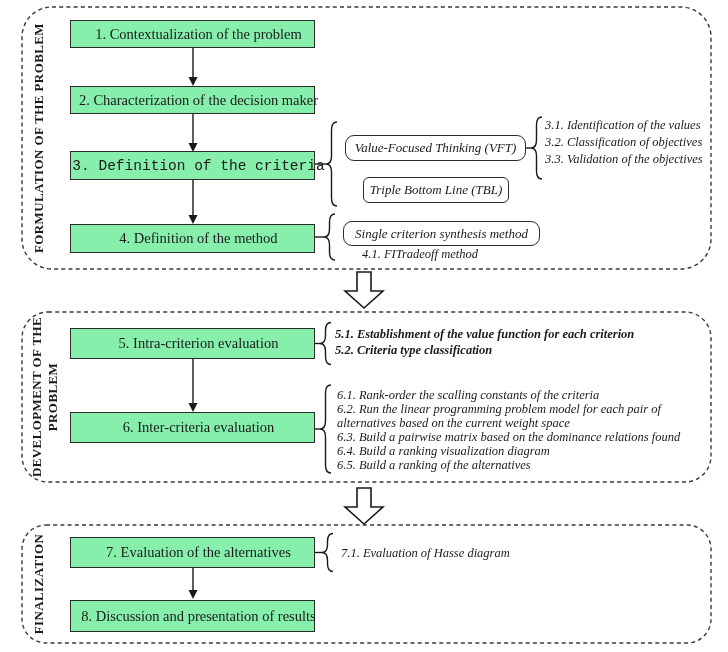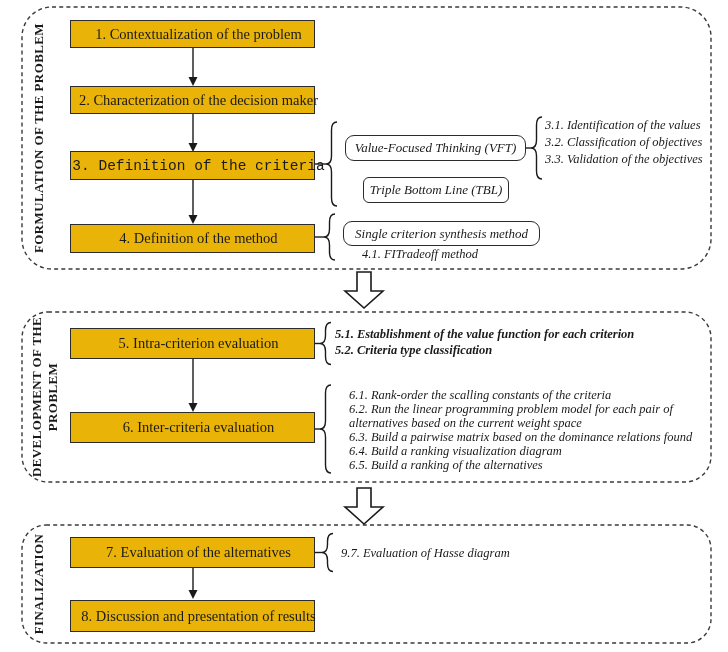--- a/index.html
+++ b/index.html
@@ -35,21 +35,21 @@
     line-height: 1.25;
     transform: rotate(-90deg);
     white-space: normal;
   }
   .vlabel.nowrap { white-space: nowrap; }
 
   .stepbox {
     position: absolute;
     box-sizing: border-box;
     border: 1.5px solid #2b2b2b;
-    background: #eab308;
+    background: #86efac;
     display: flex;
     align-items: center;
     justify-content: center;
     font-size: 14.5px;
     text-align: center;
     white-space: nowrap;
     padding-left: 12px;
   }
   .methodbox {
     position: absolute;
@@ -159,26 +159,26 @@
   <div class="subitem" style="left:362px; top:246px; width:210px;">4.1. FITradeoff method</div>
 
   <div class="stepbox" style="left:70px; top:328px; width:245px; height:31px;">5. Intra-criterion evaluation</div>
   <div class="stepbox" style="left:70px; top:412px; width:245px; height:31px;">6. Inter-criteria evaluation</div>
 
   <div class="sublist lh16" style="left:335px; top:326px; width:380px;">
     <div>5.1. Establishment of the value function for each criterion</div>
     <div>5.2. Criteria type classification</div>
   </div>
 
-  <div class="sublist lh14" style="left:349px; top:388px; width:376px;">
+  <div class="sublist lh14" style="left:337px; top:388px; width:376px;">
     <div>6.1. Rank-order the scalling constants of the criteria</div>
     <div>6.2. Run the linear programming problem model for each pair of alternatives based on the current weight space</div>
     <div>6.3. Build a pairwise matrix based on the dominance relations found</div>
     <div>6.4. Build a ranking visualization diagram</div>
     <div>6.5. Build a ranking of the alternatives</div>
   </div>
 
   <div class="stepbox" style="left:70px; top:537px; width:245px; height:31px;">7. Evaluation of the alternatives</div>
   <div class="stepbox" style="left:70px; top:600px; width:245px; height:32px;">8. Discussion and presentation of results</div>
 
-  <div class="subitem" style="left:341px; top:545px; width:260px;">9.7. Evaluation of Hasse diagram</div>
+  <div class="subitem" style="left:341px; top:545px; width:260px;">7.1. Evaluation of Hasse diagram</div>
 
 </div>
 
 </body></html>

